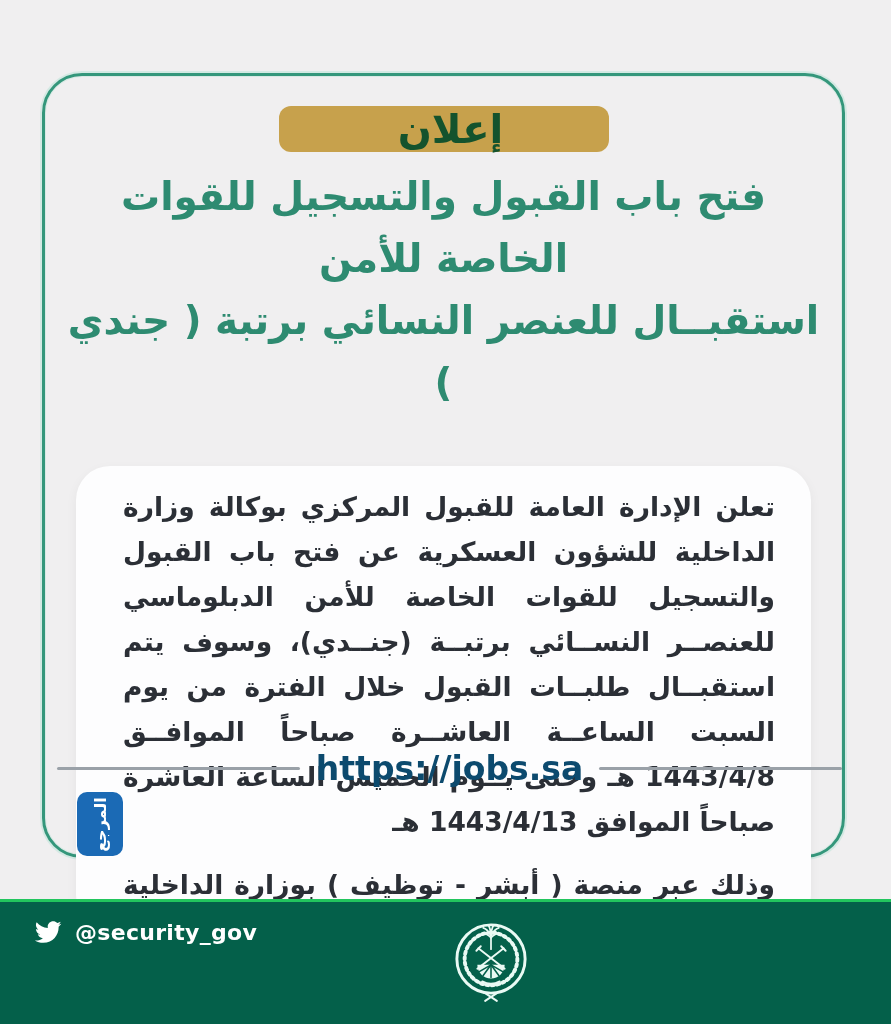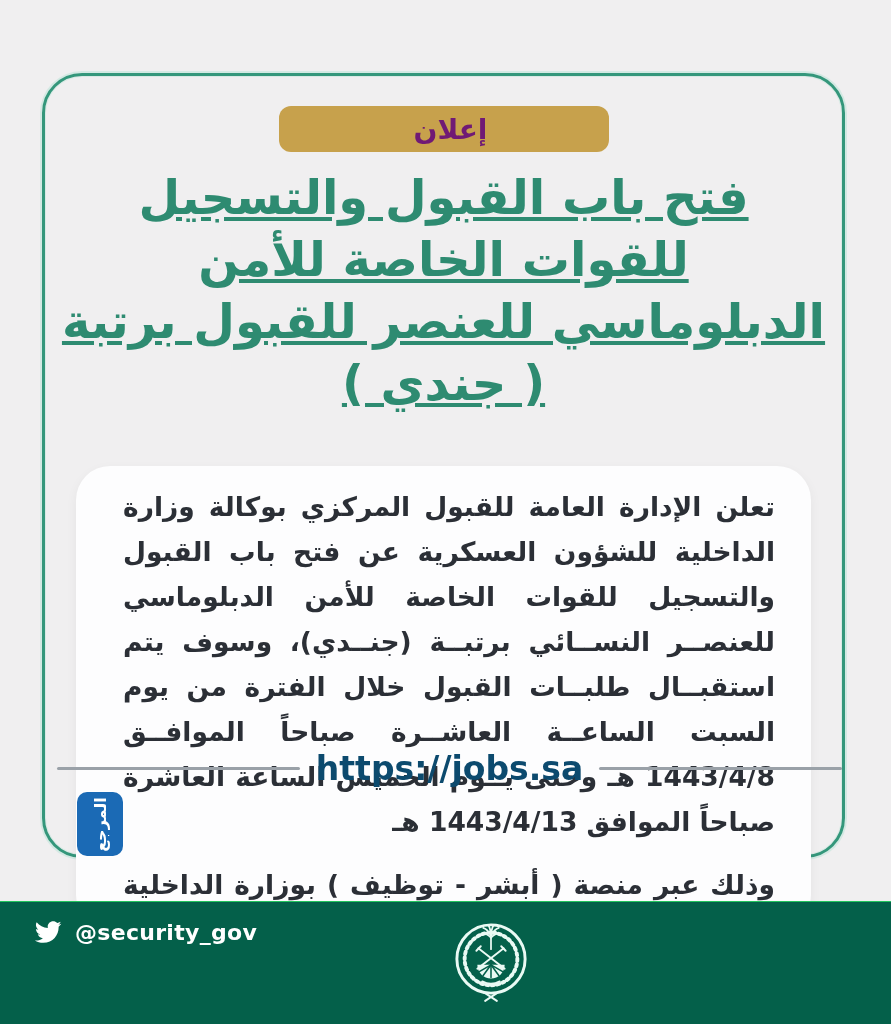--- a/index.html
+++ b/index.html
@@ -5,24 +5,24 @@
   html,body{margin:0;padding:0;}
   body{width:891px;height:1024px;background:#f0eff0;font-family:"DejaVu Sans",sans-serif;}
   .page{position:relative;width:891px;height:1024px;background:#f0eff0;overflow:hidden;}
 
   .frame{position:absolute;left:42px;top:73px;width:797px;height:779px;
          border:3px solid #34977b;border-radius:40px;
          box-shadow:0 0 0 2px rgba(175,226,210,.45), inset 0 0 0 1px rgba(175,226,210,.35);}
 
   .badge{width:330px;height:46px;margin:30px auto 0;background:#c7a14c;border-radius:12px;
          display:flex;align-items:center;justify-content:center;}
-  .badge span{color:#701a75;font-size:28px;font-weight:bold;margin-left:14px;}
+  .badge span{color:#14532d;font-size:40px;font-weight:bold;margin-left:14px;}
 
-  .heading{margin:14px 10px 0;text-align:center;color:#2e8b71;font-size:48px;font-weight:bold;
-           line-height:62px;text-decoration:underline;}
+  .heading{margin:14px 10px 0;text-align:center;color:#2e8b71;font-size:39px;font-weight:bold;
+           line-height:62px;}
   .heading span{display:block;}
 
   .card{position:relative;width:735px;height:463px;margin:52px auto 0;background:#fdfdfe;
         border-radius:34px;box-shadow:0 4px 12px rgba(0,0,0,.05);box-sizing:border-box;padding-left:11px;}
 
   .body-text{direction:rtl;text-align:justify;text-justify:inter-word;color:#2b2f36;font-weight:bold;}
   .p1{margin:0 36px 0;padding-top:18px;font-size:26.5px;line-height:45px;}
   .p2{margin:20px 36px 0;font-size:26.5px;line-height:42px;}
 
   .link-row{position:absolute;left:12px;right:0;top:672px;height:40px;direction:ltr;
@@ -30,21 +30,21 @@
   .rule{flex:1;height:3px;background:#9aa1a8;border-radius:2px;}
   .url{padding:0 16px;font-size:33px;font-weight:bold;color:#0c4a6e;direction:ltr;white-space:nowrap;}
 
   .watermark{position:absolute;left:77px;top:792px;width:46px;height:64px;background:#1b6ab5;
              border-radius:10px;z-index:5;display:flex;align-items:center;justify-content:center;
              box-shadow:0 0 0 1px rgba(255,255,255,.6);}
   .watermark span{display:block;transform:rotate(-90deg);color:#ffffff;font-weight:bold;font-size:16px;
                   white-space:nowrap;}
 
   .footer{position:absolute;left:0;right:0;bottom:0;height:122px;background:#04604a;
-          border-top:1px solid #22c55e;}
+          border-top:3px solid #22c55e;}
   .social{position:absolute;left:32px;top:16px;display:flex;flex-direction:column;gap:9px;
           color:#ffffff;font-family:"DejaVu Sans",sans-serif;}
   .social-row{display:flex;align-items:center;gap:13px;font-size:22px;font-weight:bold;letter-spacing:.3px;}
   .social-row .ic{width:30px;display:flex;justify-content:center;}
 
   .emblem{position:absolute;}
   .emblem-shield{left:357px;top:14px;}
   .emblem-moi{left:452px;top:9px;}
 </style>
 </head>
@@ -53,21 +53,21 @@
 <div class="page">
 
   <div class="frame">
 
     <div class="badge">
       <span>إعلان</span>
     </div>
 
     <h1 class="heading" dir="rtl">
       <span>فتح باب القبول والتسجيل للقوات الخاصة للأمن</span>
-      <span>الدبلوماسي للعنصر للقبول برتبة ( جندي )</span>
+      <span>استقبــال للعنصر النسائي برتبة ( جندي )</span>
     </h1>
 
     <div class="card">
       <p class="body-text p1" dir="rtl">تعلن الإدارة العامة للقبول المركزي بوكالة وزارة الداخلية للشؤون العسكرية عن فتح باب القبول والتسجيل للقوات الخاصة للأمن الدبلوماسي للعنصــر النســائي برتبــة (جنــدي)، وسوف يتم استقبــال طلبــات القبول خلال الفترة من يوم السبت الساعــة العاشــرة صباحاً الموافــق 1443/4/8 هـ  وحتى يــوم الخميس الساعة العاشرة صباحاً الموافق 1443/4/13 هـ</p>
       <p class="body-text p2" dir="rtl">وذلك عبر منصة ( أبشر - توظيف ) بوزارة الداخلية على الرابط التالي:</p>
     </div>
 
     <div class="link-row">
       <span class="rule"></span>
       <span class="url">https://jobs.sa</span>

